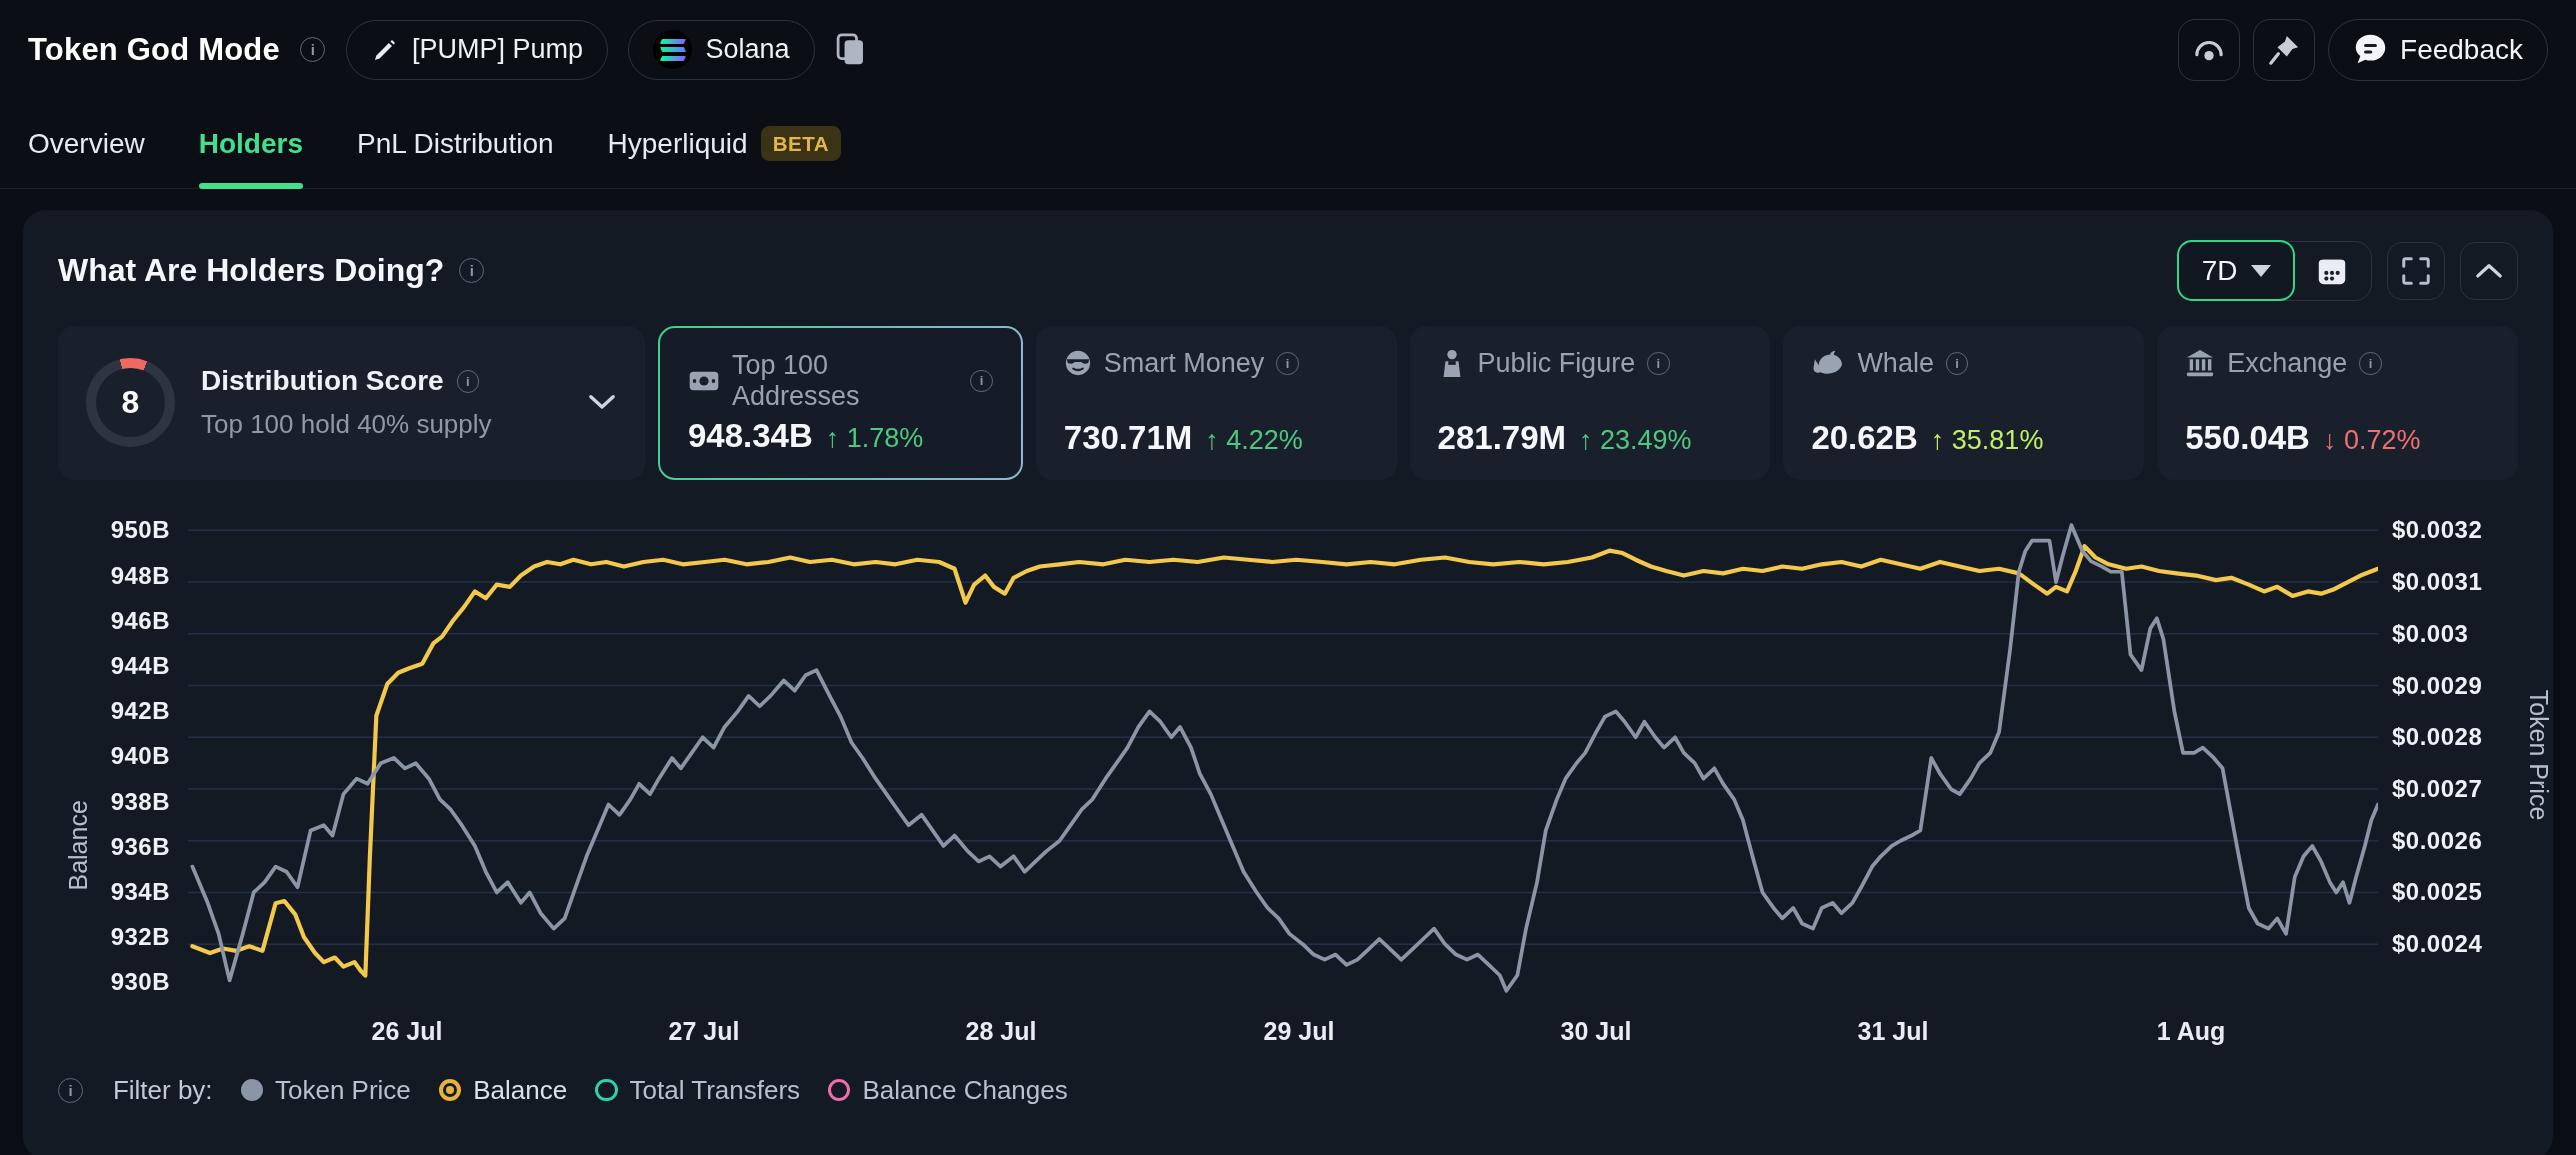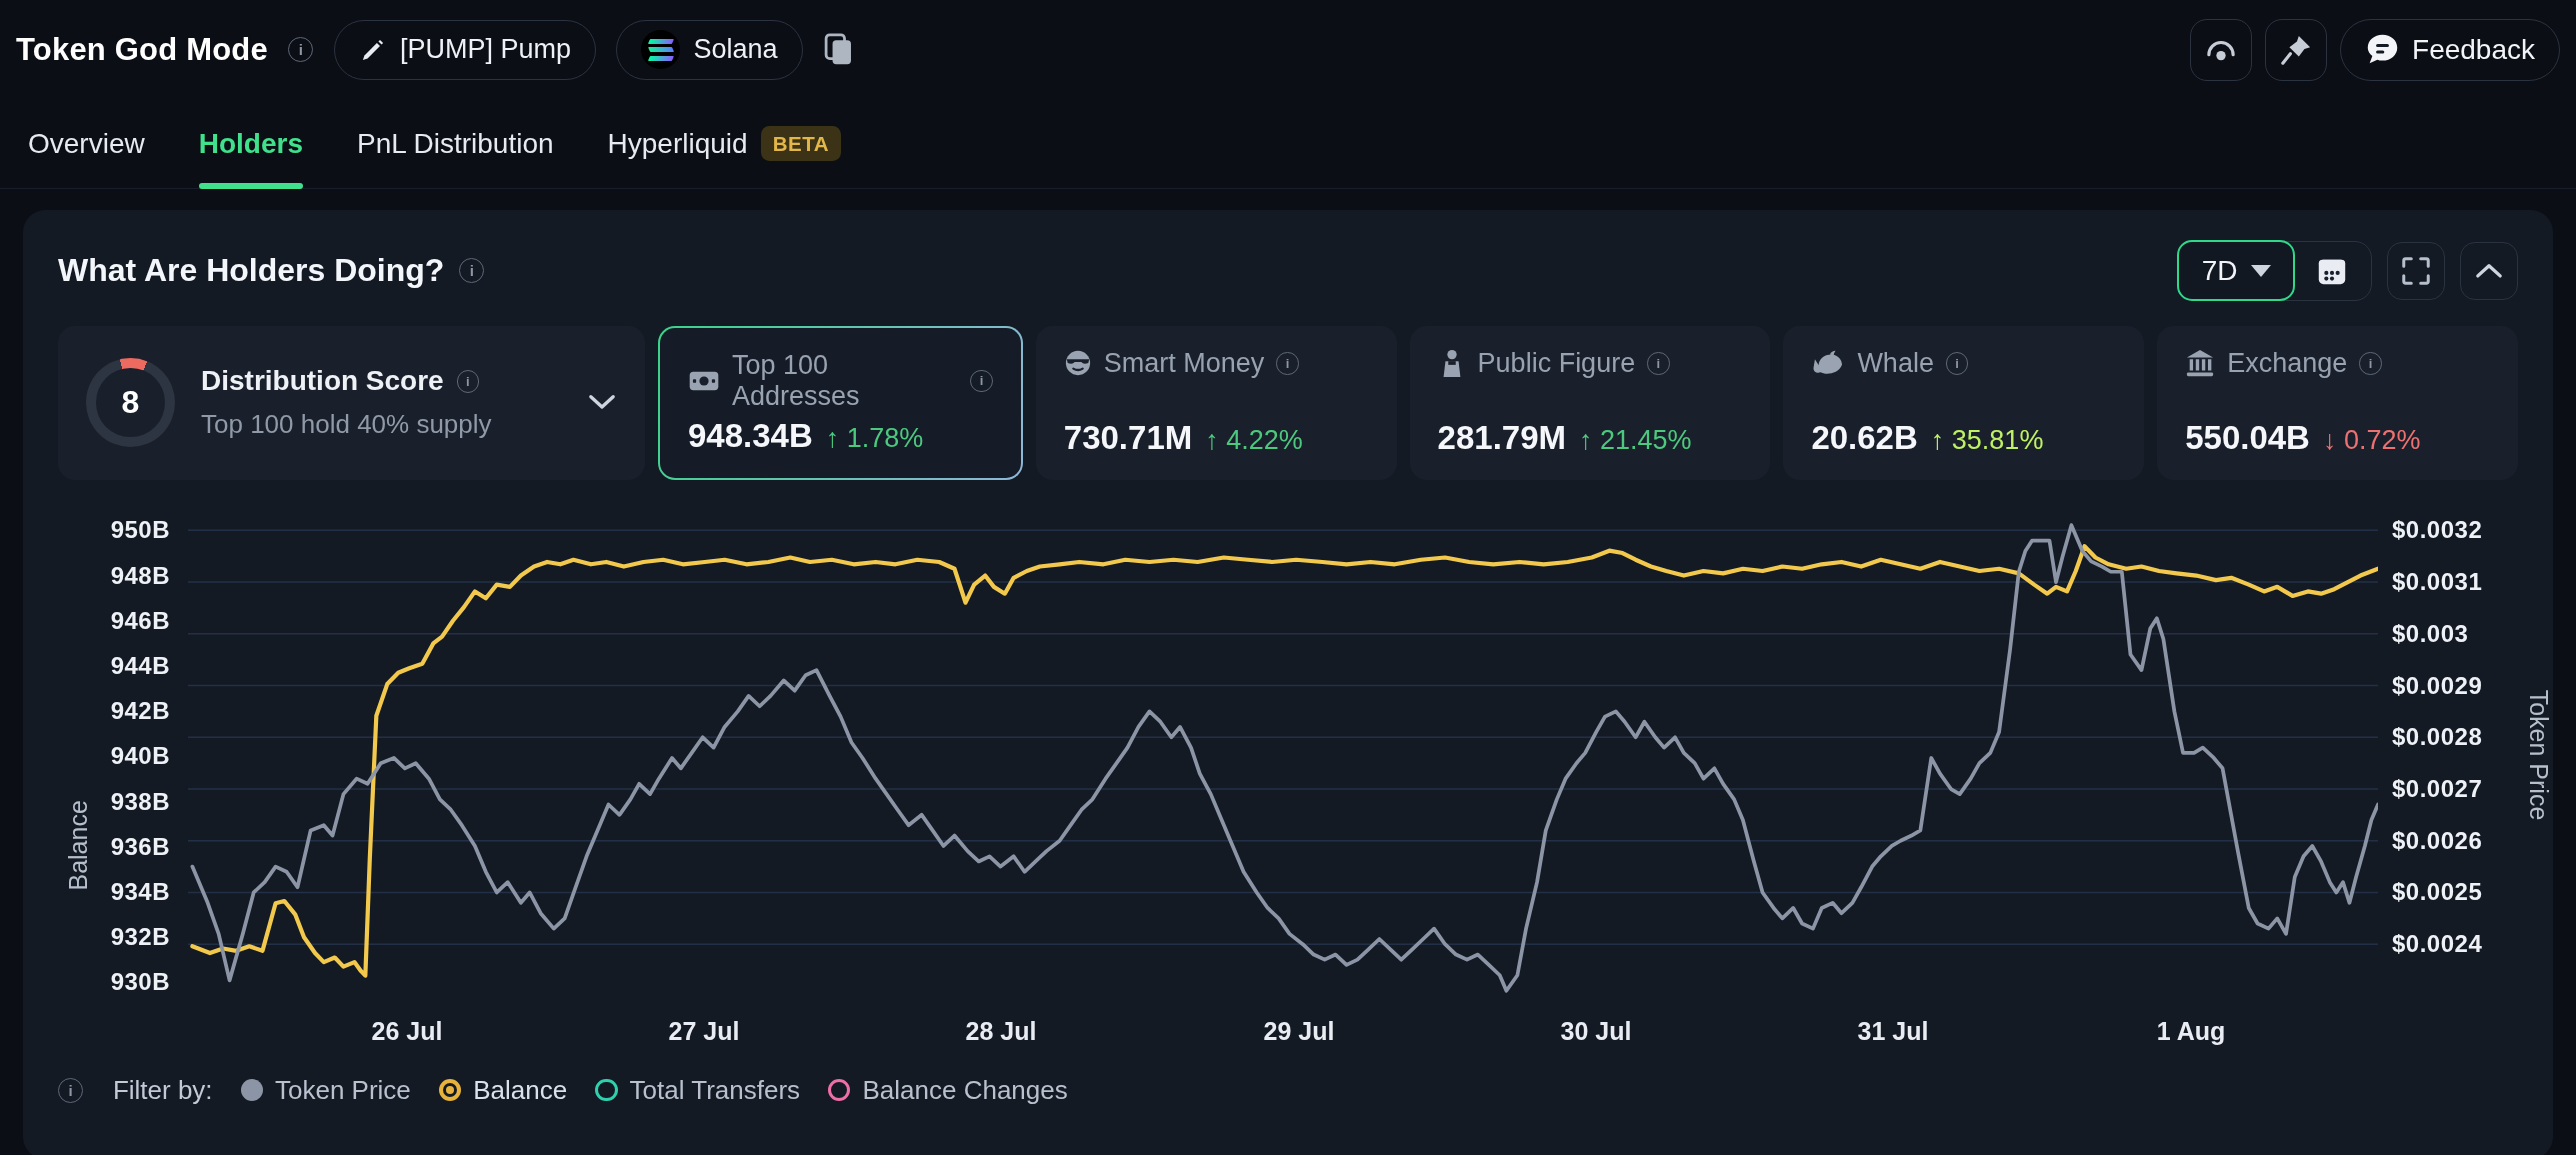--- a/index.html
+++ b/index.html
@@ -1,21 +1,21 @@
 <!DOCTYPE html>
 <html style="font-size:15px"><head>
 <meta charset="utf-8">
 <style>
   * { box-sizing: border-box; margin: 0; padding: 0; }
   html,body { background:#0a0d14; }
   body { font-family:"Liberation Sans","DejaVu Sans",sans-serif; color:#e9edf3; }
   .app { position:relative; width:2576px; height:1156px; overflow:hidden; background:#0b0e15; }
 
   
-  .topbar { height:99px; display:flex; align-items:center; padding:0 16px; gap:20.5px;justify-content:center; }
+  .topbar { height:99px; display:flex; align-items:center; padding:0 28px; gap:20.5px;justify-content:center; }
   .app-title { font-size:31px; font-weight:700; color:#fff; letter-spacing:0.2px; }
   .info-icon { width:25px; height:25px; border:1.9px solid #5e6877; border-radius:50%; display:inline-flex; align-items:center; justify-content:center; font-size:15px; color:#8d97a6; flex:none; font-weight:600; }
   .info-icon.small { width:22.4px; height:22.4px; font-size:13px; }
   .pill { height:60px; border:1.9px solid #2b3340; border-radius:31px; display:flex; align-items:center; gap:13px; padding:0 24px; font-size:27px; color:#eef1f6; background:transparent; cursor:pointer; }
   .topbar-right { margin-left:auto; display:flex; align-items:center; gap:13px; }
   .icon-btn { width:62px; height:62px; border:1.9px solid #2b3340; border-radius:17px; display:flex; align-items:center; justify-content:center; background:transparent; cursor:pointer; }
   .feedback-btn { height:62px; border:1.9px solid #2b3340; border-radius:31px; display:flex; align-items:center; gap:12px; padding:0 24px; font-size:28px; color:#f2f4f7; cursor:pointer; }
   .sol-circle { width:39px; height:39px; border-radius:50%; background:#000; display:flex; flex-direction:column; justify-content:center; gap:3.7px; padding:0 7.5px; }
   .sol-bar { height:4.7px; border-radius:0.9px; background:linear-gradient(90deg,#00ffa3,#8c5cff); transform:skewX(-22deg); }
   .sol-bar.mid { background:linear-gradient(90deg,#14f195,#5a7fff); transform:skewX(22deg); }
@@ -268,21 +268,21 @@
                 <circle cx="15" cy="7" r="5" fill="#9aa3b1"></circle>
                 <path d="M8 14 H22 L24 31 H6 Z" fill="#9aa3b1"></path>
                 <rect x="11" y="14" width="8" height="4" fill="#1a202b"></rect>
               </svg>
             </span>
             <span>Public Figure</span>
             <span class="info-icon small">i</span>
           </div>
           <div class="m-value-row">
             <span class="m-value">281.79M</span>
-            <span class="m-change" style="color: rgb(76, 201, 126);">↑ 21.45%</span>
+            <span class="m-change" style="color: rgb(76, 201, 126);">↑ 23.49%</span>
           </div>
         </div>
         <div class="card metric">
           <div class="m-label-row">
             <span>
               <svg class="glyph" width="34" height="28" viewBox="0 0 36 30">
                 <path d="M33 17 C33 9 25 4 17 6.5 C11 8.5 8 13 8 17.5 L4 11 L2.5 20 C2 24 6 26.5 10 25 C15 28 29 27.5 33 17 Z" fill="#9aa3b1"></path>
                 <path d="M20 6 Q22 2 26 2 Q24 5 24 7 Z" fill="#9aa3b1"></path>
               </svg>
             </span>

